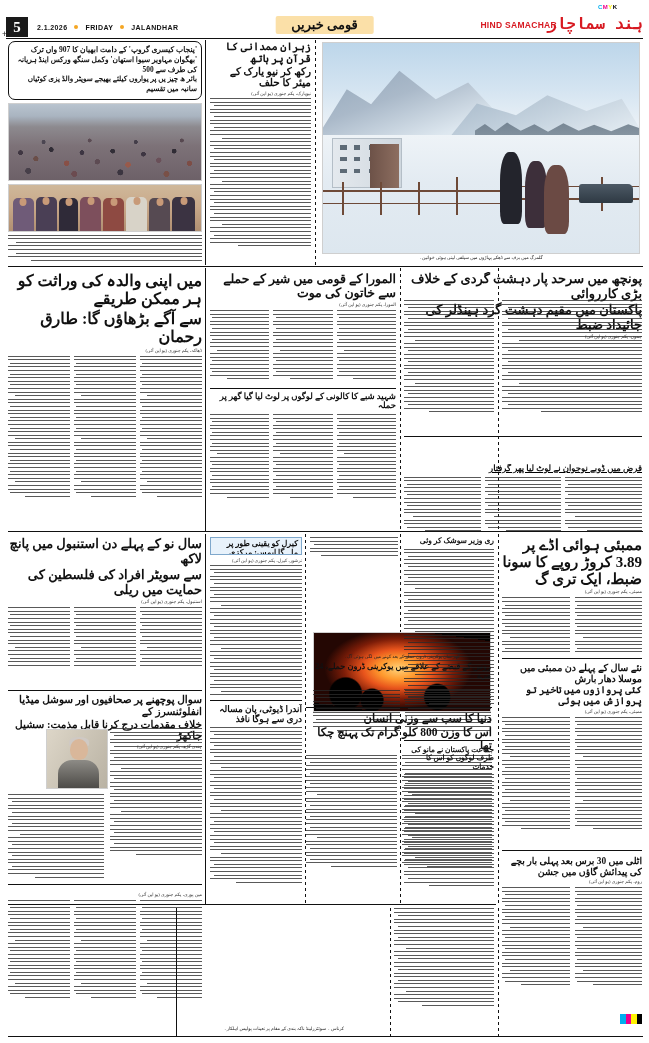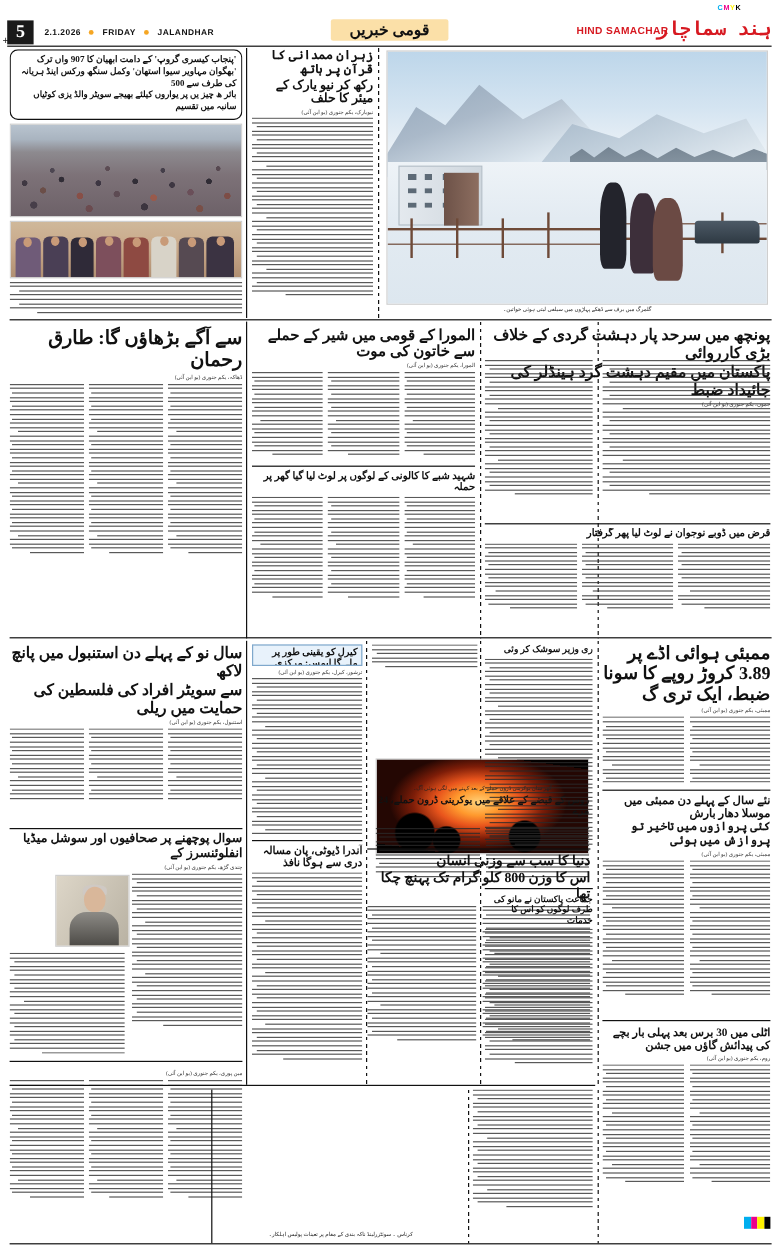--- a/index.html
+++ b/index.html
@@ -346,20 +346,21 @@
   </div>
   <div class="cap" style="left:322px;top:255px;width:318px;">گلمرگ میں برف سے ڈھکے پہاڑوں میں سیلفی لیتی ہوئی خواتین۔</div>
 
   <div class="hrule" style="left:8px;top:266px;width:635px;"></div>
 
   <div class="vrule" style="left:205px;top:268px;height:264px;"></div>
   <div class="vdash" style="left:400px;top:268px;height:264px;"></div>
   <div class="vdash" style="left:498px;top:268px;height:264px;"></div>
 
   <div class="blk" style="left:8px;top:272px;width:194px;height:255px;">
+    <div class="hl xl" style="font-size:16px;">میں اپنی والدہ کی وراثت کو ہر ممکن طریقے</div>
     <div class="hl xl" style="font-size:16px;margin-top:2px;">سے آگے بڑھاؤں گا: طارق رحمان</div>
     <div class="byline" style="margin-top:2px;">ڈھاکہ، یکم جنوری (یو این آئی)</div>
     <div class="cols3" style="margin-top:3px;">
       <div class="col body-text">
         <div class="tline s1"></div>
           <div class="tline s1"></div>
           <div class="tline s2"></div>
           <div class="tline s1"></div>
         <div class="tline s1"></div>
           <div class="tline s2"></div>
@@ -715,21 +716,21 @@
         <div class="tline s2"></div>
         <div class="tline s1"></div>
       <div class="tline s1"></div>
         <div class="tline s2"></div>
         <div class="tline s1"></div>
         <div class="tline s4"></div>
     </div>
   </div>
 
   <div class="hrule" style="left:404px;top:436px;width:238px;"></div>
-  <div class="blk" style="left:404px;top:440px;width:238px;height:88px;">
+  <div class="blk" style="left:404px;top:464px;width:238px;height:88px;text-decoration:underline;">
     <div class="hl sm" style="font-size:8.5px;">قرض میں ڈوبے نوجوان نے لوٹ لیا پھر گرفتار</div>
     <div class="cols3" style="margin-top:3px;">
       <div class="col body-text">
         <div class="tline s1"></div>
           <div class="tline s1"></div>
           <div class="tline s2"></div>
           <div class="tline s1"></div>
         <div class="tline s1"></div>
           <div class="tline s2"></div>
           <div class="tline s1"></div>
@@ -850,20 +851,21 @@
           <div class="tline s2"></div>
           <div class="tline s1"></div>
         <div class="tline s1"></div>
       </div>
     </div>
   </div>
 
   <div class="hrule" style="left:8px;top:690px;width:194px;"></div>
   <div class="blk" style="left:8px;top:694px;width:194px;height:185px;">
     <div class="hl md" style="font-size:10.5px;">سوال پوچھنے پر صحافیوں اور سوشل میڈیا انفلوئنسرز کے</div>
+    <div class="hl md" style="font-size:10.5px;margin-top:1px;">خلاف مقدمات درج کرنا قابل مذمت: سشیل جاکھڑ</div>
     <div class="byline" style="margin-top:2px;">چندی گڑھ، یکم جنوری (یو این آئی)</div>
   </div>
   <div class="photo portrait" style="left:46px;top:729px;width:62px;height:60px;">
     <div class="bgl"></div>
     <div class="hair"></div>
     <div class="head2"></div>
     <div class="torso"></div>
   </div>
   <div class="blk" style="left:110px;top:728px;width:92px;height:150px;">
     <div class="body-text">

